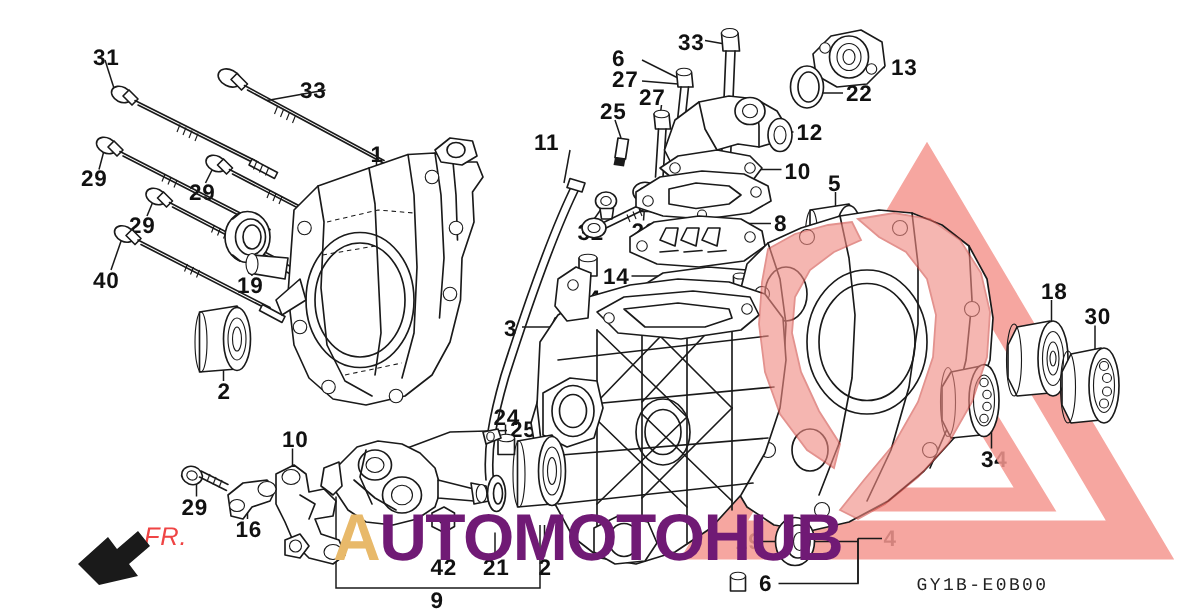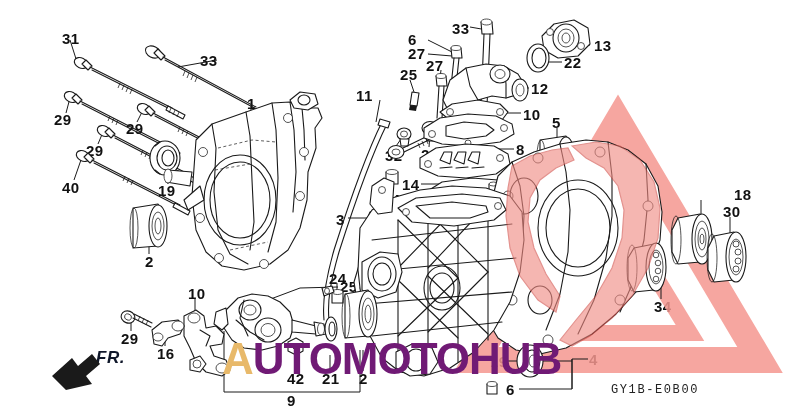--- a/index.html
+++ b/index.html
@@ -5,21 +5,21 @@
 <style>
   html,body{margin:0;padding:0;background:#ffffff;}
   body{width:800px;height:409px;overflow:hidden;
        font-family:"Liberation Sans",sans-serif;}
   #stage{position:relative;width:800px;height:330px;background:#fff;}
   #stage svg{position:absolute;left:0;top:0;}
   .lbl{position:absolute;font-family:"Liberation Sans",sans-serif;
        font-weight:bold;font-size:15px;color:#111;line-height:1;
        white-space:nowrap;letter-spacing:0.5px;}
   .fr{position:absolute;font-family:"Liberation Sans",sans-serif;
-      font-weight:bold;font-style:italic;font-size:17px;color:#0f172a;
+      font-weight:normal;font-style:italic;font-size:17px;color:#ef4444;
       letter-spacing:0.5px;}
   .code{position:absolute;font-family:"Liberation Mono",monospace;
         font-size:12px;color:#222;letter-spacing:1.6px;}
   .wm-text{position:absolute;font-family:"Liberation Sans",sans-serif;
            font-weight:bold;font-size:44px;letter-spacing:-1px;
            white-space:nowrap;}
   .wm-a{color:#e8b96a;}
   .wm-b{color:#701a75;margin-top:20px;}
   .wm-c{color:#701a75;}
 </style>
@@ -632,21 +632,21 @@
   <div class="lbl" style="left:523px;top:107px">10</div>
   <div class="lbl" style="left:421px;top:147px">28</div>
   <div class="lbl" style="left:516px;top:142px">8</div>
   <div class="lbl" style="left:402px;top:177px">14</div>
   <div class="lbl" style="left:594px;top:38px">13</div>
   <div class="lbl" style="left:564px;top:55px">22</div>
   <div class="lbl" style="left:552px;top:115px">5</div>
   <div class="lbl" style="left:518px;top:168px">7</div>
   <div class="lbl" style="left:484px;top:200px">26</div>
   <div class="lbl" style="left:329px;top:271px">24</div>
-  <div class="lbl" style="left:734px;top:187px">18</div>
+  <div class="lbl" style="left:694px;top:187px">18</div>
   <div class="lbl" style="left:723px;top:204px">30</div>
   <div class="lbl" style="left:654px;top:299px">34</div>
   <div class="lbl" style="left:145px;top:254px">2</div>
   <div class="lbl" style="left:340px;top:279px">25</div>
   <div class="lbl" style="left:188px;top:286px">10</div>
   <div class="lbl" style="left:121px;top:331px">29</div>
   <div class="lbl" style="left:157px;top:346px">16</div>
   <div class="lbl" style="left:287px;top:371px">42</div>
   <div class="lbl" style="left:322px;top:371px">21</div>
   <div class="lbl" style="left:287px;top:393px">9</div>

